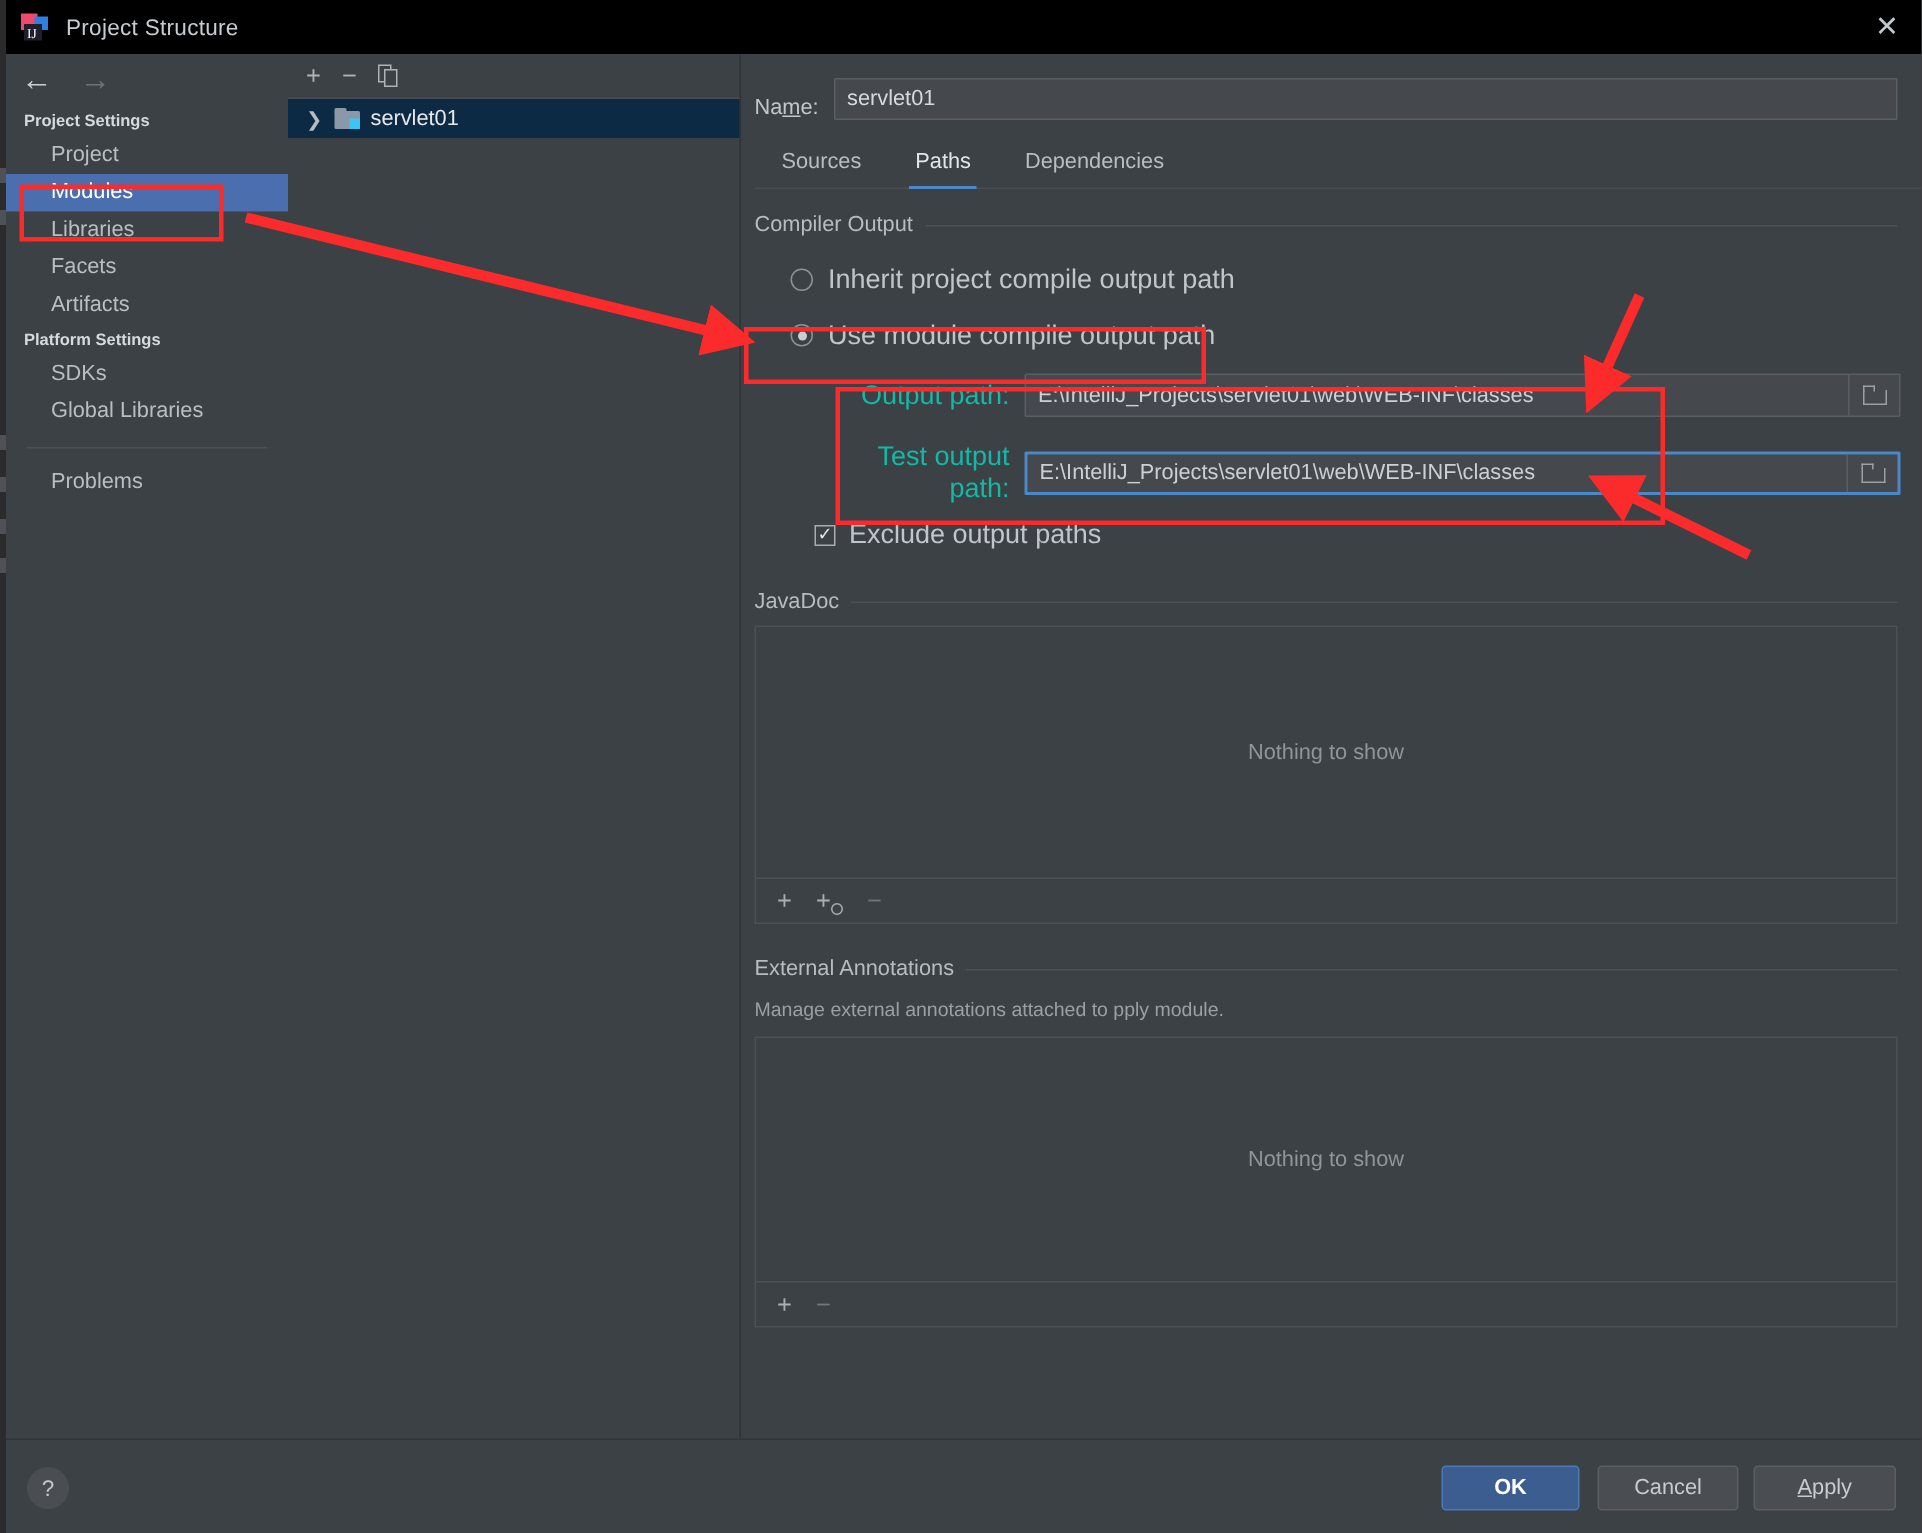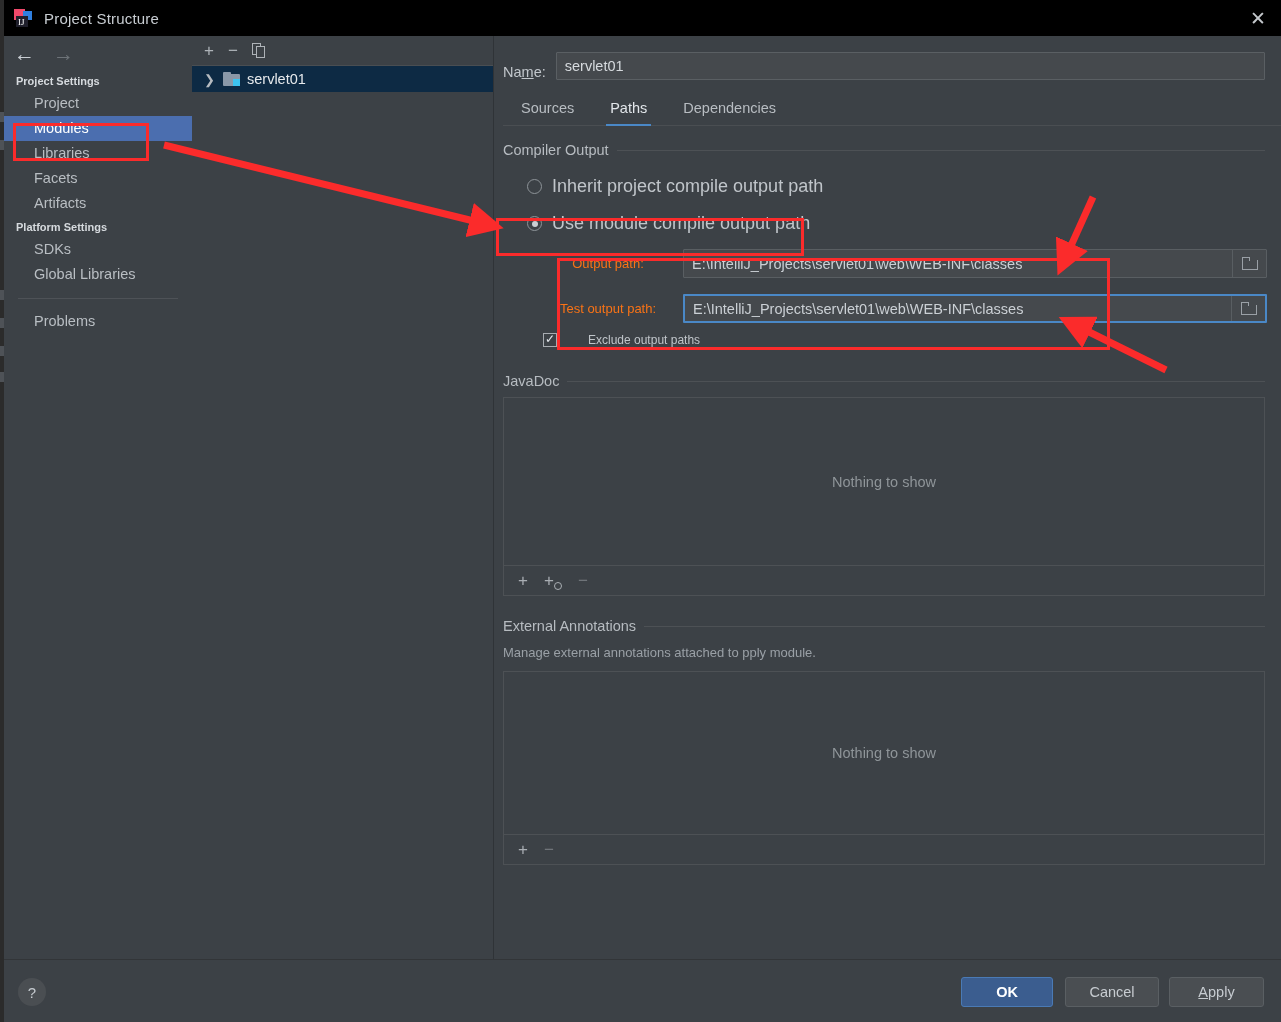--- a/index.html
+++ b/index.html
@@ -142,21 +142,21 @@
     width: 15px; height: 15px; border-radius: 50%;
     border: 1.5px solid #8d9398; background: #3c4146; flex: none;
     display: flex; align-items: center; justify-content: center;
   }
   .radio.checked::after {
     content: ""; width: 6px; height: 6px; border-radius: 50%; background: #c9ced3;
   }
   .radio-label { font-size: 18px; color: #c0c5ca; }
 
   .path-row { display: flex; align-items: center; margin-left: 48px; }
-  .path-label { font-size: 13px; color: #f97316; width: 140px; text-align: center; padding-right: 10px; }
+  .path-label { font-size: 18px; color: #14b8a6; width: 140px; text-align: right; padding-right: 10px; }
   .path-field {
     flex: 1; height: 29px; display: flex; align-items: center;
     background: #45494d; border: 1px solid #595e62; border-radius: 1px;
   }
   .path-field.focused { border: 2px solid #4a88c7; }
   .path-text {
     flex: 1; font-size: 14.5px; color: #cbd0d5; padding: 0 8px;
     white-space: nowrap; overflow: hidden;
   }
   .browse-btn {
@@ -166,21 +166,21 @@
   .browse-ico { position: relative; width: 16px; height: 13px; }
   .browse-ico .bb { position:absolute; left:0; bottom:0; width:16px; height:10px; border:1.5px solid #9aa0a6; border-top:none; }
   .browse-ico .bt { position:absolute; left:0; top:0; width:8px; height:4px; border:1.5px solid #9aa0a6; border-bottom:none; }
 
   .check-row { display: flex; align-items: center; gap: 9px; padding-left: 48px; margin-top: 10px; }
   .checkbox {
     width: 14px; height: 14px; border: 1.5px solid #a7acb1; background: #3c4146;
     display: flex; align-items: center; justify-content: center; flex: none;
   }
   .checkbox .tick { color: #e3e7eb; font-size: 12px; line-height: 12px; margin-top: -2px; }
-  .check-label { font-size: 12px; color: #c0c5ca; margin-left: 22px; }
+  .check-label { font-size: 18px; color: #c0c5ca; }
 
   .desc {
     font-size: 13px; color: #9aa0a6; margin: 10px 16px 0 8px; line-height: 1.45;
   }
   .list-box {
     margin: 8px 16px 0 8px; border: 1px solid #4d5155; background: #3c4146;
     display: flex; flex-direction: column;
   }
   .list-empty {
     display: flex; align-items: center; justify-content: center;

